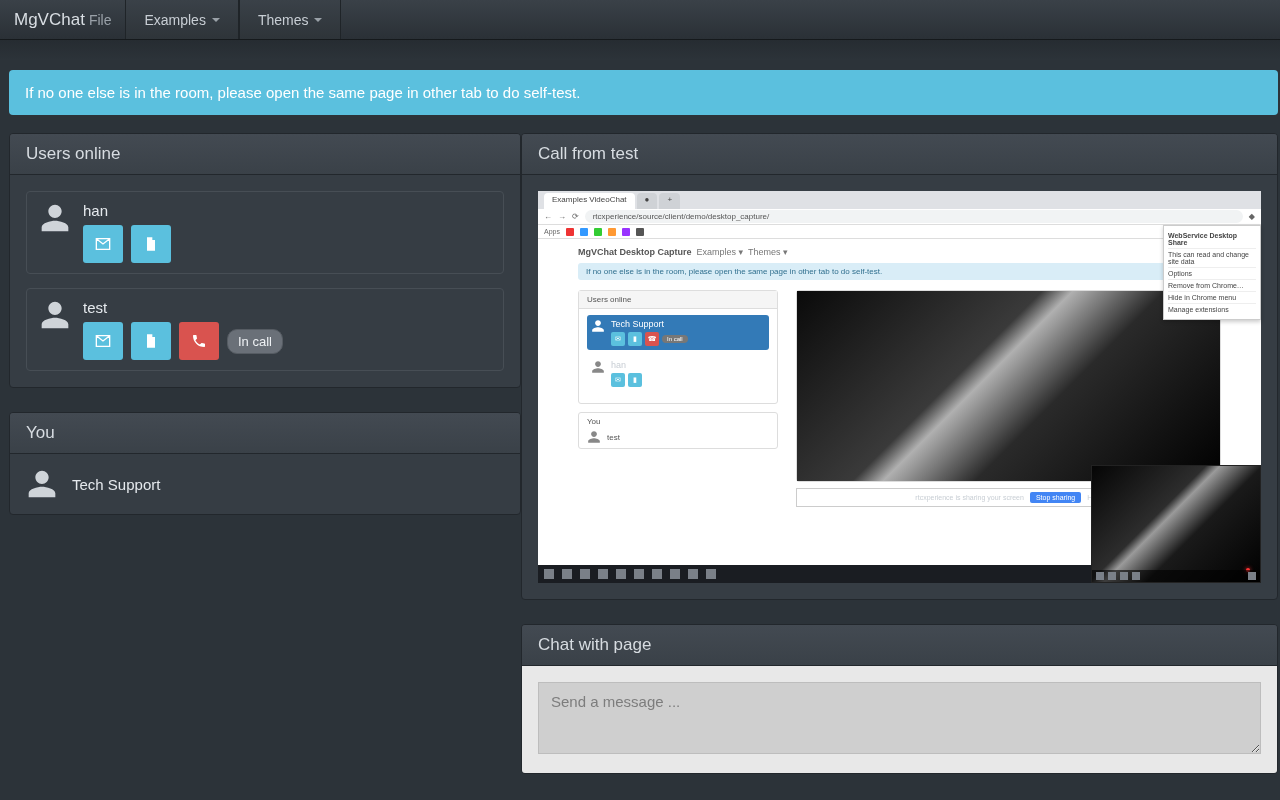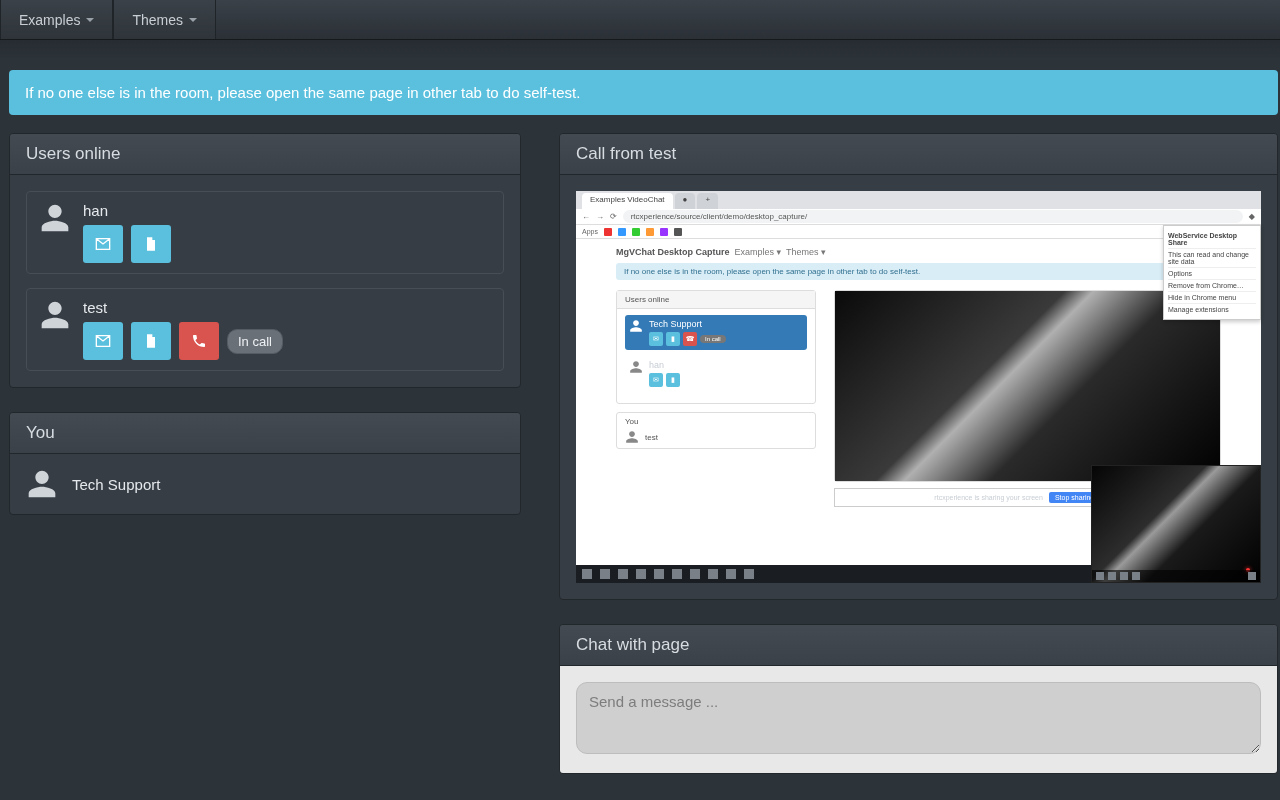--- a/index.html
+++ b/index.html
@@ -53,21 +53,21 @@
 
 .alert-info {
   margin: 28px 0 18px 0;
   background: #5bc0de;
   color: #fff;
   padding: 14px 16px;
   border-radius: 4px;
   font-size: 15px;
 }
 
-.row { display: flex; gap: 38px; }
+.row { display: flex; }
 .col-left { width: 512px; flex: 0 0 512px; }
 .col-right { flex: 1; }
 
 .panel {
   background: #363d44;
   border: 1px solid #22272c;
   border-radius: 4px;
   margin-bottom: 24px;
   overflow: hidden;
 }
@@ -175,32 +175,36 @@
   border:1px solid #222;
 }
 .pip-video .reddot{position:absolute;right:10px;bottom:10px;width:4px;height:4px;background:#f33;border-radius:50%;box-shadow:0 0 4px #f33;}
 .pip-video .bar{position:absolute;left:0;right:0;bottom:0;height:12px;background:rgba(0,0,0,.6);display:flex;align-items:center;gap:4px;padding:0 4px;}
 .pip-video .bar .i{width:8px;height:8px;background:#7a8088;}
 
 .chat-body{ background:#e8e8e8; padding:16px; }
 .msg-input{
   width:100%; min-height:72px; resize:vertical;
   background:#cfcfcf; border:1px solid #bdbdbd;
-  border-radius:11px; padding:10px 12px;
+  border-radius:0; padding:10px 12px;
   font-size:15px; color:#555; font-family:inherit;
 }
 .msg-input::placeholder{color:#7d7d7d;}
 
 
 svg.icon{width:16px;height:16px;fill:#fff;}
 </style>
 </head>
 <body>
 
 <div class="navbar">
+  <div class="navbar-brand">
+    <span>MgVChat</span>
+    <span class="sub">File</span>
+  </div>
   <div class="nav-item">
     <span>Examples</span>
     <span class="caret"></span>
   </div>
   <div class="nav-item">
     <span>Themes</span>
     <span class="caret"></span>
   </div>
 </div>
 

